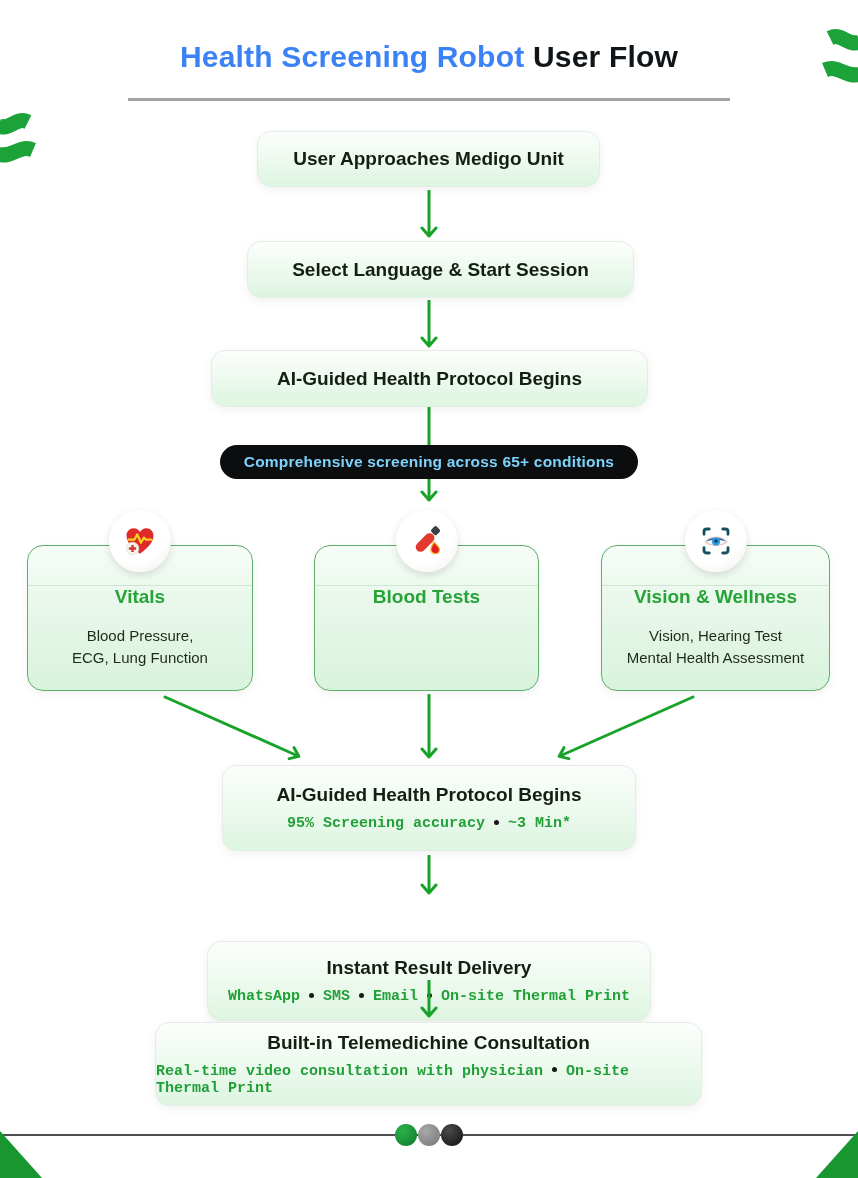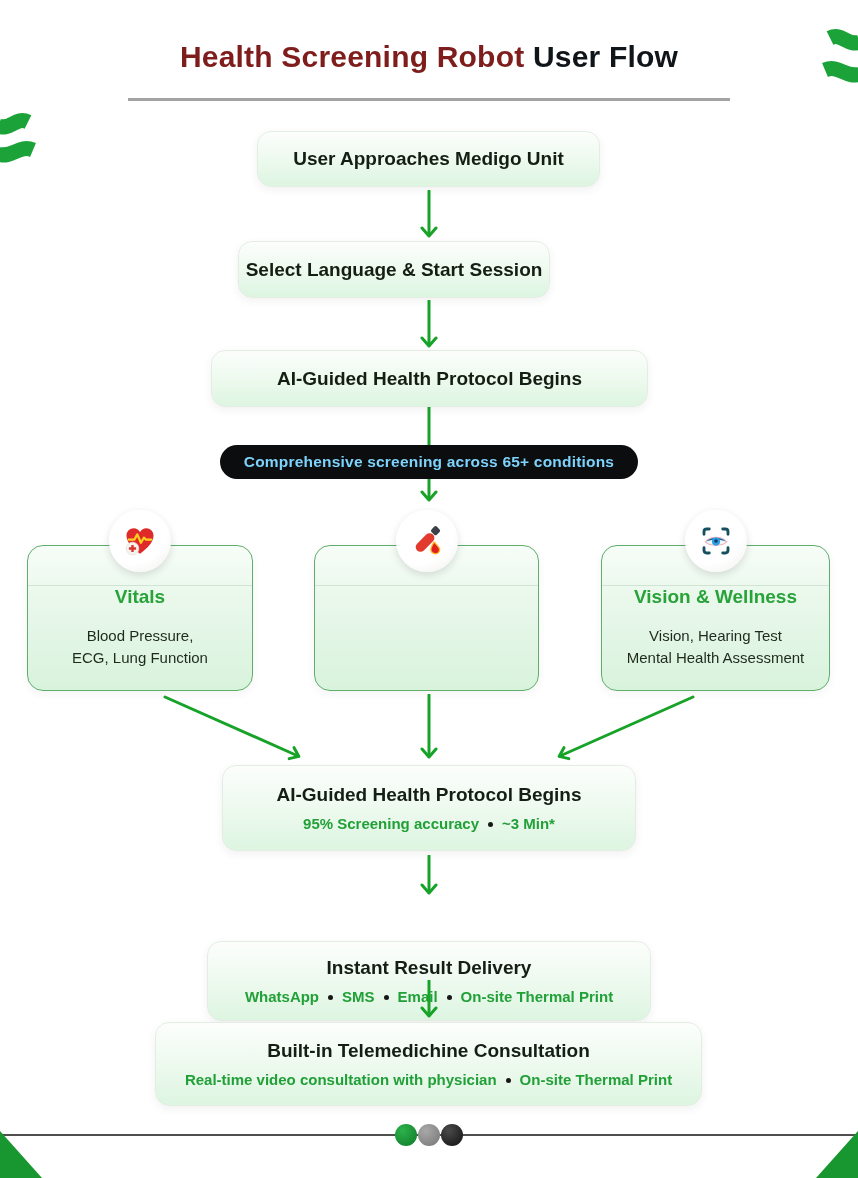--- a/index.html
+++ b/index.html
@@ -4,32 +4,32 @@
 <style>
   * { margin:0; padding:0; box-sizing:border-box; }
   html,body { background:#e9e9e9; }
   body { font-family:"Liberation Sans", sans-serif; }
   .canvas {
     position:relative; width:858px; height:1178px; margin:0 auto;
     background:#ffffff; overflow:hidden;
   }
   .title { position:absolute; top:40px; left:0; width:100%; text-align:center;
     font-size:30px; font-weight:800; letter-spacing:.2px; color:#10151a; }
-  .title .green { color:#7f1d1d; }
+  .title .green { color:#3b82f6; }
   .title-rule { position:absolute; top:98px; left:128px; width:602px; height:3px; background:#a3a3a3; }
 
   .flowbox {
     position:absolute; display:flex; align-items:center; justify-content:center;
     background:linear-gradient(180deg,#fcfefc 0%,#effaf0 45%,#ddf5e1 100%);
     border:1px solid #e4ede4; border-radius:14px;
     box-shadow:0 3px 8px rgba(30,60,30,.07);
     font-size:19px; font-weight:700; color:#151e13;
   }
   .flowbox.multi { flex-direction:column; justify-content:center; gap:9px; }
-  .sub { font-size:15px; font-weight:700; color:#22a038; }
+  .sub { font-size:15px; font-weight:700; color:#22a038;font-family:Liberation Mono, monospace; }
   .sep { display:inline-block; width:5px; height:5px; border-radius:50%;
     background:#171717; margin:0 9px 2px; vertical-align:middle; }
 
   .pill { position:absolute; left:220px; top:445px; width:418px; height:34px; z-index:3;
     background:#0c0d0f; color:#7dd3fc; border-radius:17px;
     display:flex; align-items:center; justify-content:center;
     font-size:15.5px; font-weight:700; letter-spacing:.2px; }
 
   .arrow { position:absolute; z-index:1; }
   .arrow line { stroke:#17a228; stroke-width:3; stroke-linecap:round; }
@@ -78,21 +78,21 @@
 
   <div class="flowbox" style="left:257px; top:131px; width:343px; height:56px;justify-content:center;">
     <span>User Approaches Medigo Unit</span>
   </div>
 
   <svg class="arrow" style="left:420px; top:190px;" width="18" height="52">
     <line x1="9" y1="1" x2="9" y2="45"></line>
       <path class="head" d="M2 38 L9 46 L16 38"></path>
   </svg>
 
-  <div class="flowbox" style="left:238px; top:241px; width:312px; height:57px;">
+  <div class="flowbox" style="left:247px; top:241px; width:387px; height:57px;">
     <span>Select Language &amp; Start Session</span>
   </div>
 
   <svg class="arrow" style="left:420px; top:300px;" width="18" height="52">
     <line x1="9" y1="1" x2="9" y2="45"></line>
       <path class="head" d="M2 38 L9 46 L16 38"></path>
   </svg>
 
   <div class="flowbox" style="left:211px; top:350px; width:437px; height:57px;">
     <span>AI-Guided Health Protocol Begins</span>
@@ -110,20 +110,21 @@
   <div class="card" style="left:27px; width:226px;">
     <div class="band"></div>
     <div class="ctitle">Vitals</div>
     <div class="cbody">
       <div>Blood Pressure,</div>
       <div>ECG, Lung Function</div>
     </div>
   </div>
   <div class="card" style="left:314px; width:225px;">
     <div class="band"></div>
+    <div class="ctitle">Blood Tests</div>
   </div>
   <div class="card" style="left:601px; width:229px;">
     <div class="band"></div>
     <div class="ctitle">Vision &amp; Wellness</div>
     <div class="cbody">
       <div>Vision, Hearing Test</div>
       <div>Mental Health Assessment</div>
     </div>
   </div>
 

